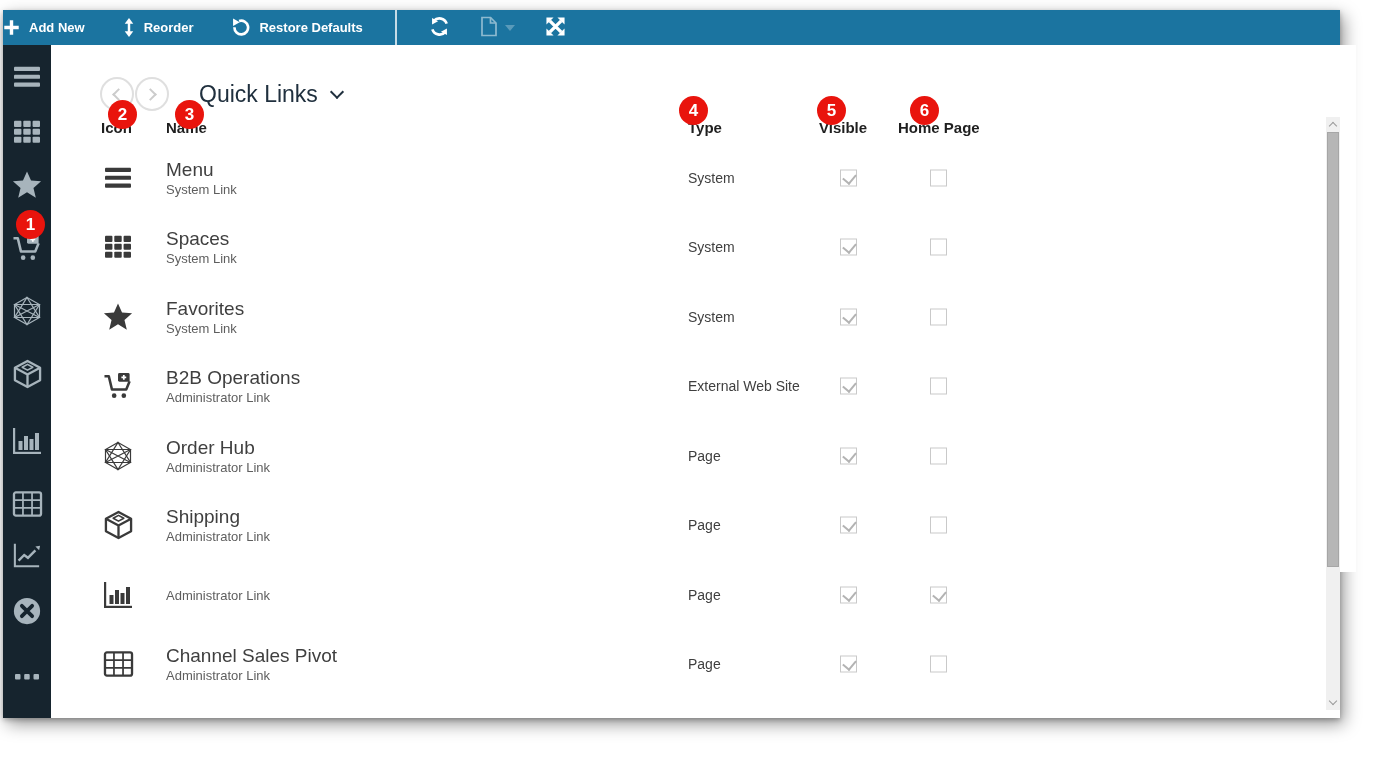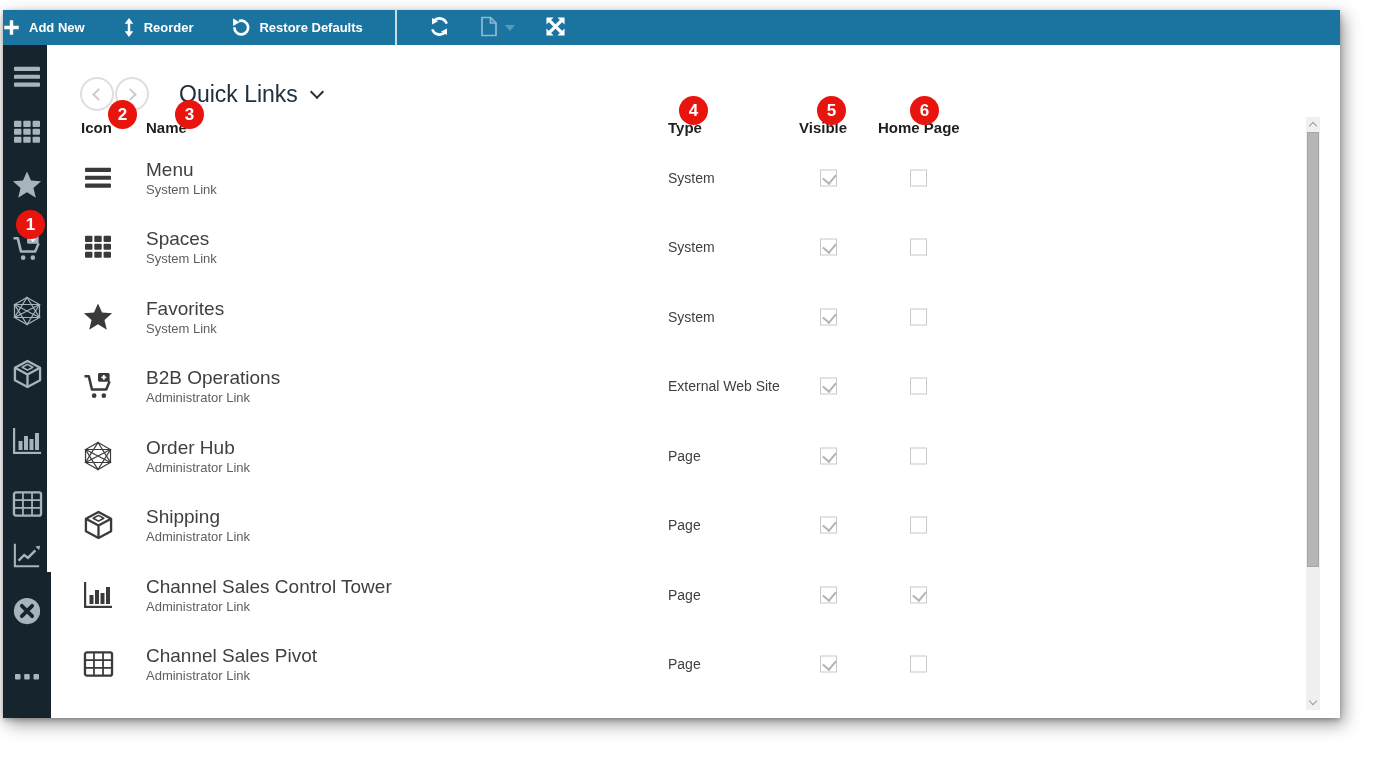--- a/index.html
+++ b/index.html
@@ -23,21 +23,21 @@
   .dd-caret { width:0; height:0; border-left:5px solid transparent; border-right:5px solid transparent;
               border-top:6px solid rgba(255,255,255,.55); margin-left:7px; }
 
   
   .sidebar { position:absolute; left:0; top:35px; width:48px; height:673px; background:#16242e; }
   .side-item { position:absolute; left:0; width:48px; height:30px; display:flex; align-items:center;
                justify-content:center; cursor:pointer; color:#a7b4bc; }
   .side-item svg { display:block; }
 
   
-  .content { position:absolute; left:44px; top:35px; width:1289px; height:527px; background:#fff; }
+  .content { position:absolute; left:64px; top:35px; width:1289px; height:527px; background:#fff; }
 
   .nav-circle { position:absolute; top:32px; width:34px; height:34px; border:2px solid #dfdfdf;
                 border-radius:50%; background:#fff; display:flex; align-items:center; justify-content:center;
                 cursor:pointer; }
   .nav-circle .chev { width:9px; height:9px; border-left:2px solid #cccccc; border-bottom:2px solid #cccccc; }
   .chev-left  { transform:rotate(45deg); margin-left:3px; }
   .chev-right { transform:rotate(-135deg); margin-right:3px; }
   #nav-back { left:33px; } #nav-forward { left:68px; }
 
   .page-title { position:absolute; left:132px; top:36px; display:flex; align-items:center; gap:14px;
@@ -394,21 +394,20 @@
             <svg width="32" height="30" viewBox="0 0 32 30" fill="currentColor">
     <rect x="2" y="2" width="2.2" height="26"></rect>
               <rect x="2" y="25.8" width="28" height="2.2"></rect>
     <rect x="7.5" y="15" width="4" height="9"></rect>
               <rect x="13" y="10" width="4" height="14"></rect>
     <rect x="18.5" y="13" width="4" height="11"></rect>
               <rect x="24" y="7" width="4" height="17"></rect>
   </svg>
           </span>
     <div class="cell-name">
-      <div class="row-name">Channel Sales Control Tower</div>
       <div class="row-sub">Administrator Link</div>
     </div>
     <div class="cell-type">Page</div>
     <span class="checkbox cb-visible checked"></span>
     <span class="checkbox cb-home checked"></span>
   </div>
 
   <div class="link-row">
     <span class="cell-icon">
             <svg width="31" height="28" viewBox="0 0 32 29" fill="none" stroke="currentColor">

